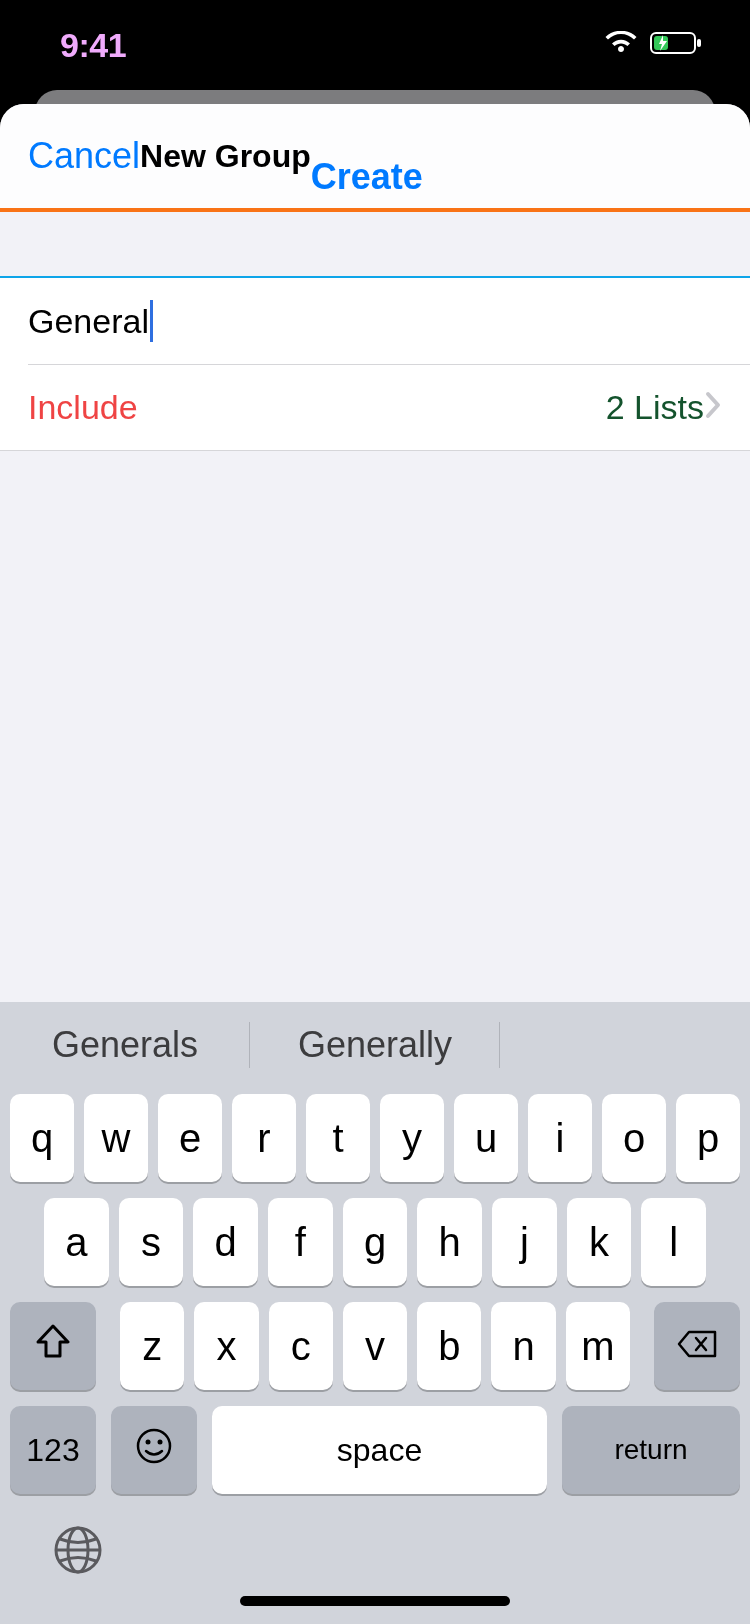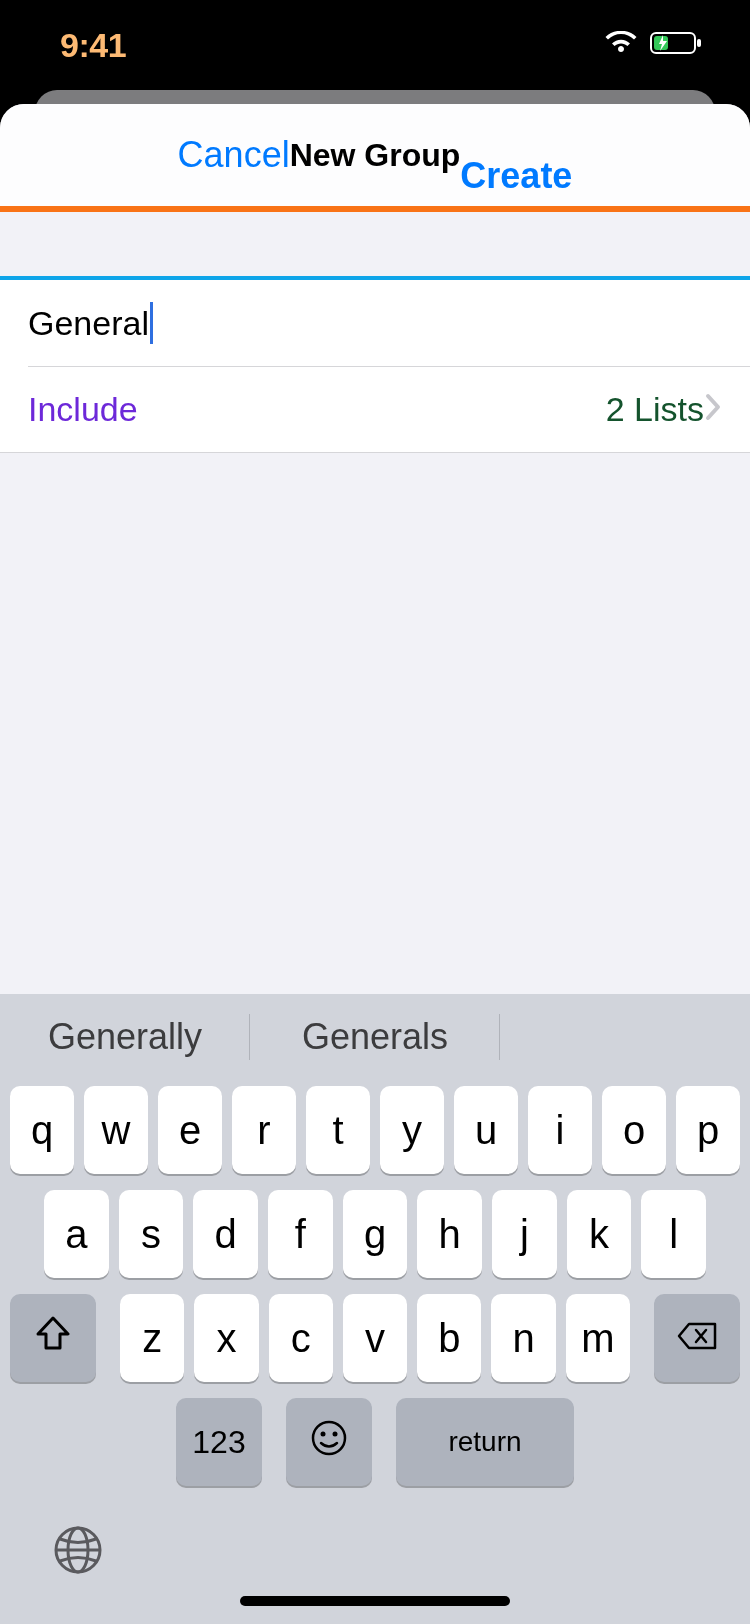--- a/index.html
+++ b/index.html
@@ -1,52 +1,52 @@
 <!DOCTYPE html>
 <html><head>
 <meta charset="utf-8">
 <style>
   * { box-sizing: border-box; margin: 0; padding: 0; font-family: -apple-system, "SF Pro Text", "Helvetica Neue", Arial, sans-serif; }
   html, body { width: 750px; height: 1624px; background: #000; overflow: hidden; }
   .device { position: relative; width: 750px; height: 1624px; background: #000; }
-  .statusbar { position: absolute; top:0; left:0; right:0; height:90px; color:#fdba74; display:flex; align-items:center; justify-content:space-between; padding:0 46px 0 60px; }
+  .statusbar { position: absolute; top:0; left:0; right:0; height:90px; color:#f0abfc; display:flex; align-items:center; justify-content:space-between; padding:0 46px 0 60px; }
   .statusbar .time { font-size:34px; font-weight:600; letter-spacing:-0.5px; }
   .statusbar .icons { display:flex; align-items:center; gap:12px; }
   .sheet-shadow { position:absolute; top:90px; left:35px; right:35px; height:24px; background:#7c7c7e; border-radius:22px 22px 0 0; }
   .sheet { position:absolute; top:104px; left:0; right:0; bottom:0; background:#f2f2f7; border-radius:24px 24px 0 0; overflow:hidden; }
-  .navbar { height:108px; background:rgba(255,255,255,0.85); border-bottom:6px solid #f97316; display:flex; align-items:center; justify-content:center; padding:0 28px; }
+  .navbar { height:108px; background:rgba(255,255,255,0.85); border-bottom:4px solid #f97316; display:flex; align-items:center; justify-content:flex-start; padding:0 28px; }
   .nav-left, .nav-right { color:#007aff; font-size:36px; }
   .nav-right { font-weight:600;margin-top:41px; }
   .nav-title { font-size:32px; font-weight:600; color:#000; }
   .body { background:#f2f2f7; }
   .spacer { height:64px; }
-  .cell-group { background:#fff; border-top:4px solid #0ea5e9; border-bottom:1px solid #d6d6d9; }
+  .cell-group { background:#fff; border-top:2px solid #0ea5e9; border-bottom:1px solid #d6d6d9; }
   .cell { display:flex; align-items:center; padding:0 28px; height:86px; }
   .cell + .cell { position:relative; }
   .cell + .cell::before { content:""; position:absolute; top:0; left:28px; right:0; height:1px; background:#d6d6d9; }
   .input-field { border:none; outline:none; font-size:34px; color:#000; width:100%; background:transparent; height:100%; }
   .cursor { display:inline-block; width:3px; height:42px; background:#2f6fe0; vertical-align:middle; margin-left:1px; animation: blink 1.05s step-start infinite; }
   @keyframes blink { 50% { opacity:0; } }
-  .cell-label { font-size:34px; color:#6d28d9; flex:0 0 auto; }
+  .cell-label { font-size:34px; color:#ef4444; flex:0 0 auto; }
   .cell-flex { flex:1; }
   .cell-value { font-size:34px; color:#14532d; }
   .chevron { color:#c7c7cc; }
 
   .keyboard-wrap { position:absolute; left:0; right:0; bottom:0; background:#d1d4db; }
   .candidate-bar { height:86px; display:flex; align-items:center; justify-content:center; }
   .candidate-bar .cand { flex:1; text-align:center; font-size:36px; color:#3c3c3e; position:relative; height:54px; line-height:54px; }
   .candidate-bar .cand.emptysep::after { content:""; position:absolute; right:0; top:4px; bottom:4px; width:1px; background:#b0b3ba; }
   .keyboard { padding:6px 10px 0 10px; }
   .krow { display:flex; gap:10px; margin-bottom:16px; justify-content:center; }
   .key { background:#fff; border-radius:10px; height:88px; flex:1; display:flex; align-items:center; justify-content:center; font-size:40px; color:#000; box-shadow:0 2px 0 rgba(0,0,0,0.25); }
   .key.fn { background:#aeb3bd; flex:0 0 86px; }
   .krow.row2 { padding:0 34px; }
   .krow.row3 .midkeys { display:flex; gap:10px; flex:1; justify-content:center; padding:0 14px; }
   .krow.row3 .midkeys .key { max-width:65px; }
-  .krow.row4 { gap:24px; margin-bottom:18px; }
+  .krow.row4 { gap:15px; margin-bottom:10px; }
   .krow.row4 .key { height:88px; }
   .key.space { flex:1; font-size:32px; }
   .key.return { flex:0 0 178px; background:#aeb3bd; font-size:28px; }
   .key.num { flex:0 0 86px; background:#aeb3bd; font-size:32px; }
   .key.emoji { flex:0 0 86px; background:#aeb3bd; font-size:40px; }
   .bottom-area { height:120px; position:relative; }
   .globe { position:absolute; left:52px; top:20px; color:#5a5a5e; }
   .home-indicator { position:absolute; bottom:18px; left:50%; transform:translateX(-50%); width:270px; height:10px; background:#000; border-radius:6px; }
 </style>
 </head>
@@ -98,22 +98,22 @@
             <svg width="18" height="30" viewBox="0 0 18 30">
                 <path d="M4 4 L14 15 L4 26" stroke="#c7c7cc" stroke-width="4" fill="none" stroke-linecap="round" stroke-linejoin="round"></path>
               </svg>
           </span>
         </div>
       </div>
     </div>
 
     <div class="keyboard-wrap">
       <div class="candidate-bar">
+        <div class="cand emptysep">Generals</div>
         <div class="cand emptysep">Generally</div>
-        <div class="cand emptysep">Generals</div>
         <div class="cand"></div>
       </div>
       <div class="keyboard">
         <div class="krow row1">
           <div class="key">q</div>
           <div class="key">w</div>
           <div class="key">e</div>
           <div class="key">r</div>
           <div class="key">t</div>
           <div class="key">y</div>
@@ -164,20 +164,21 @@
           <div class="key emoji">
             <span>
               <svg width="40" height="40" viewBox="0 0 40 40">
                   <circle cx="20" cy="20" r="16" fill="none" stroke="#000" stroke-width="2.5"></circle>
                   <circle cx="14" cy="16" r="2.5" fill="#000"></circle>
                   <circle cx="26" cy="16" r="2.5" fill="#000"></circle>
                   <path d="M12 25 Q20 32 28 25" fill="none" stroke="#000" stroke-width="2.5" stroke-linecap="round"></path>
                 </svg>
             </span>
           </div>
+          <div class="key space">space</div>
           <div class="key return">return</div>
         </div>
       </div>
       <div class="bottom-area">
         <span class="globe">
           <svg width="52" height="52" viewBox="0 0 52 52">
               <circle cx="26" cy="26" r="22" fill="none" stroke="#5a5a5e" stroke-width="3"></circle>
               <ellipse cx="26" cy="26" rx="10" ry="22" fill="none" stroke="#5a5a5e" stroke-width="3"></ellipse>
               <line x1="4" y1="26" x2="48" y2="26" stroke="#5a5a5e" stroke-width="3"></line>
               <path d="M8 15 Q26 22 44 15" fill="none" stroke="#5a5a5e" stroke-width="3"></path>

